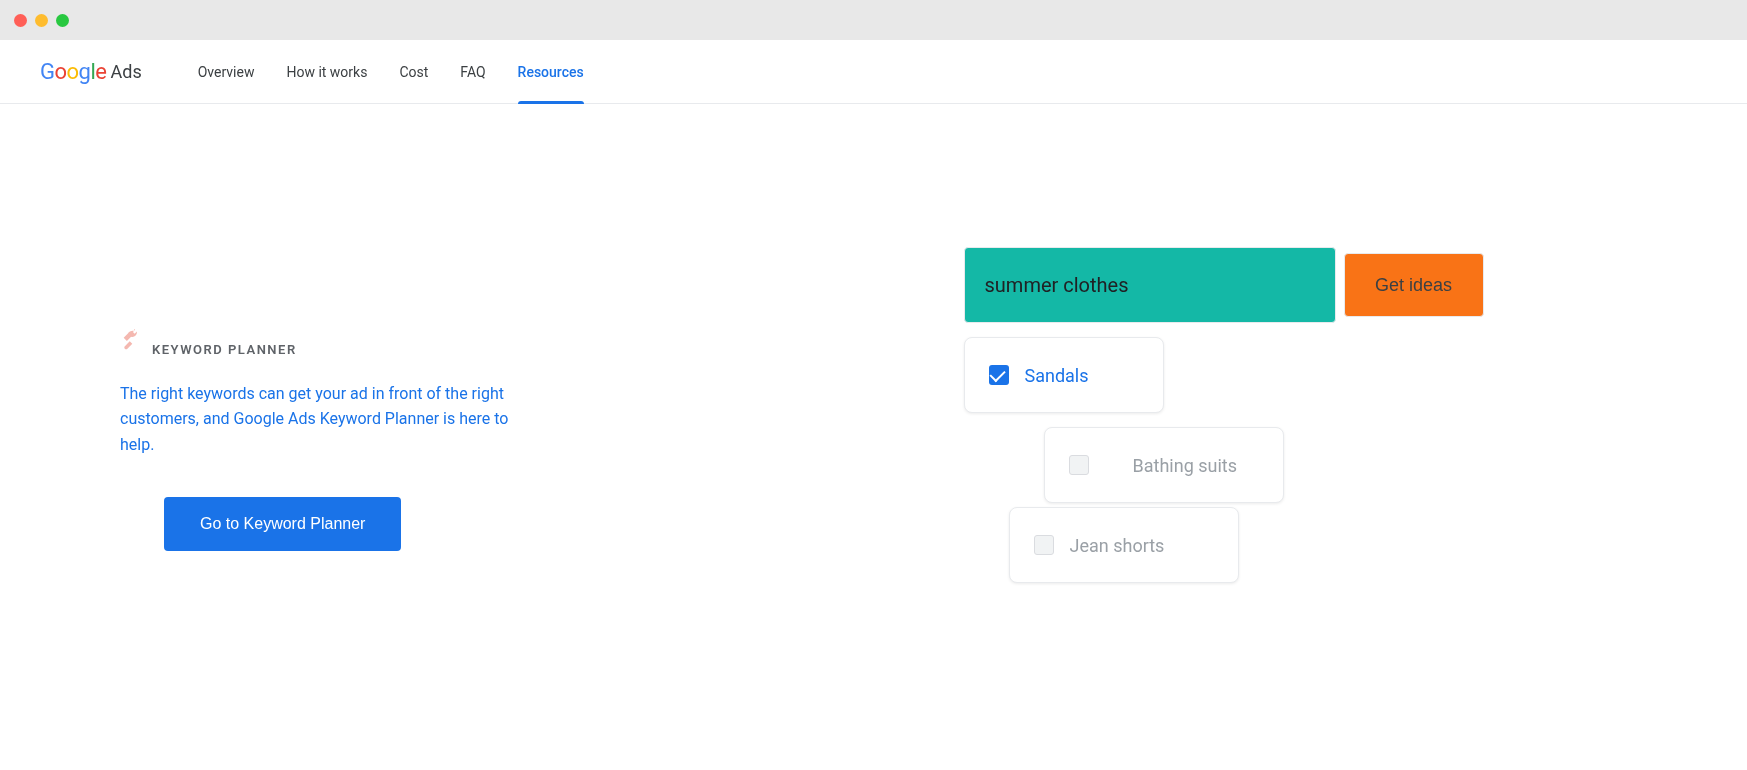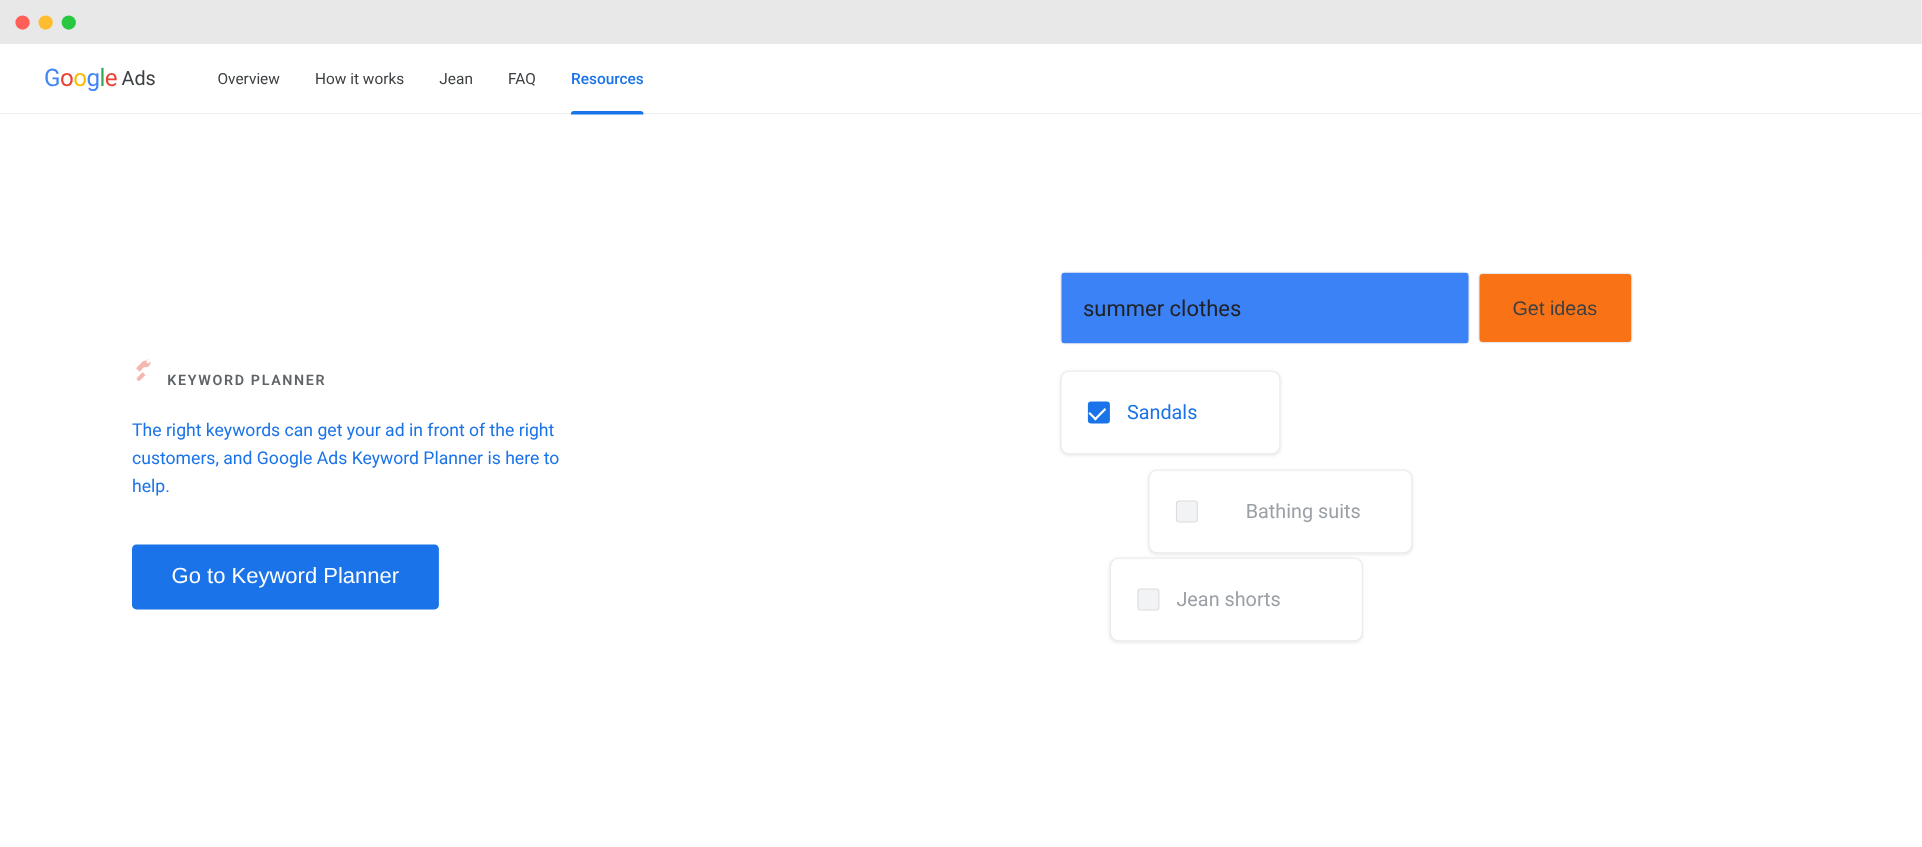--- a/index.html
+++ b/index.html
@@ -143,28 +143,29 @@
       line-height: 1.6;
       color: #1a73e8;
       max-width: 420px;
       margin-bottom: 40px;
     }
 
     .cta-button {
       display: inline-block;
       background: #1a73e8;
       color: #fff;
-      font-size: 20px;
+      font-size: 16px;
       font-weight: 500;
       padding: 18px 36px;
       border-radius: 4px;
       text-decoration: none;
       border: none;
       cursor: pointer;
       width: fit-content;
+      margin-left: 44px;
     }
 
     
     .right-section {
       flex: 1;
       display: flex;
       align-items: center;
       justify-content: center;
       padding: 40px;
       position: relative;
@@ -183,22 +184,22 @@
       align-items: center;
       gap: 8px;
       position: absolute;
       top: 20px;
       left: 0;
       right: 0;
     }
 
     .search-input-box {
       flex: 1;
-      height: 66px;
-      background: #3b82f6;
+      height: 76px;
+      background: #14b8a6;
       border: 1px solid #e8eaed;
       border-radius: 4px;
       display: flex;
       align-items: center;
       padding: 1px 20px;
     }
     .search-input-text {
       font-size: 20px;
       color: #202124;
     }
@@ -325,21 +326,21 @@
       <span class="ads-text">Ads</span>
     </div>
     <ul class="nav-links">
       <li>
         <a href="#">Overview</a>
       </li>
       <li>
         <a href="#">How it works</a>
       </li>
       <li>
-        <a href="#">Jean</a>
+        <a href="#">Cost</a>
       </li>
       <li>
         <a href="#">FAQ</a>
       </li>
       <li class="active">
         <a href="#">Resources</a>
       </li>
     </ul>
   </nav>
 

